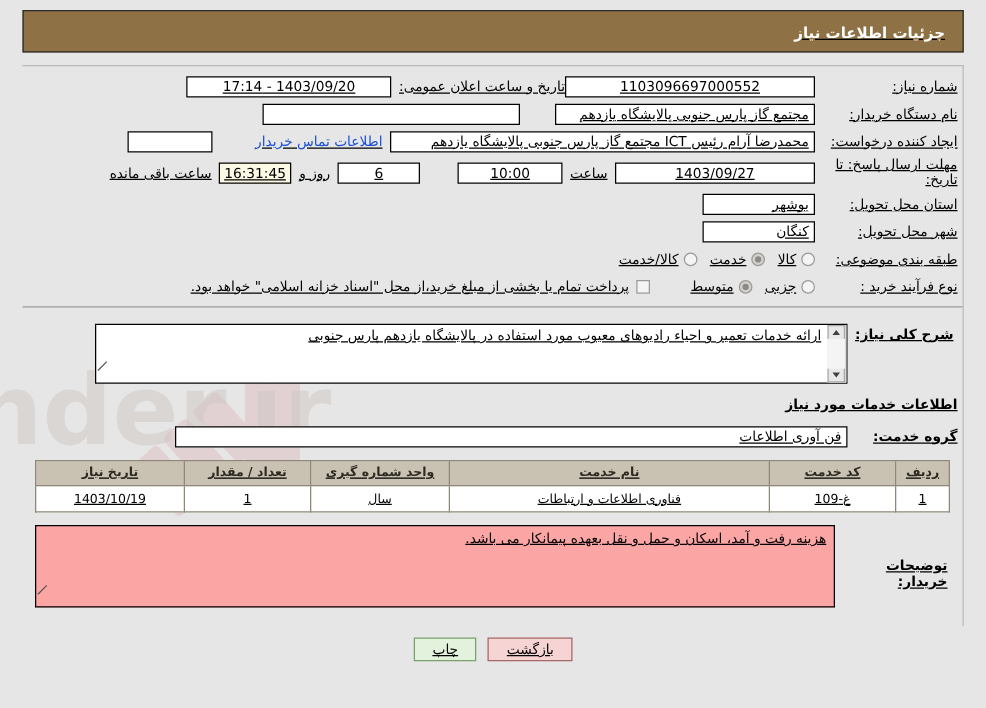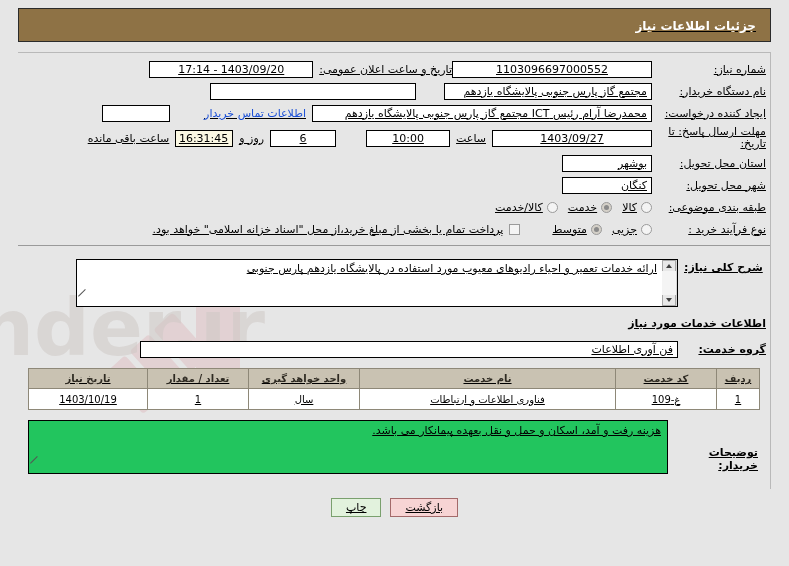--- a/index.html
+++ b/index.html
@@ -275,23 +275,23 @@
     font-size: 11px;
     font-weight: bold;
     width: 92px;
     flex: 0 0 auto;
     text-align: right;
     padding: 26px 2px 0 6px;
     box-sizing: border-box;
   }
   .notes-box {
     border: 1px solid #000;
-    background: #22c55e;
+    background: #fca5a5;
     flex: 1 1 auto;
-    height: 54px;
+    height: 66px;
     position: relative;
     box-sizing: border-box;
   }
   .notes-text {
     font-size: 11px;
     line-height: 14px;
     padding: 3px 6px 0 6px;
     text-align: right;
     direction: rtl;
   }
@@ -443,21 +443,21 @@
         <div class="fld rtlText" style="width:538px">فن آوری اطلاعات</div>
       </div>
 
       <div class="tbl-wrap">
         <table class="items">
           <thead>
             <tr>
               <th style="width:34px">ردیف</th>
               <th style="width:92px">کد خدمت</th>
               <th>نام خدمت</th>
-              <th style="width:102px">واحد خواهد گیری</th>
+              <th style="width:102px">واحد شماره گیری</th>
               <th style="width:92px">تعداد / مقدار</th>
               <th style="width:110px">تاریخ نیاز</th>
             </tr>
           </thead>
           <tbody>
             <tr>
               <td>1</td>
               <td>غ-109</td>
               <td>فناوری اطلاعات و ارتباطات</td>
               <td>سال</td>

